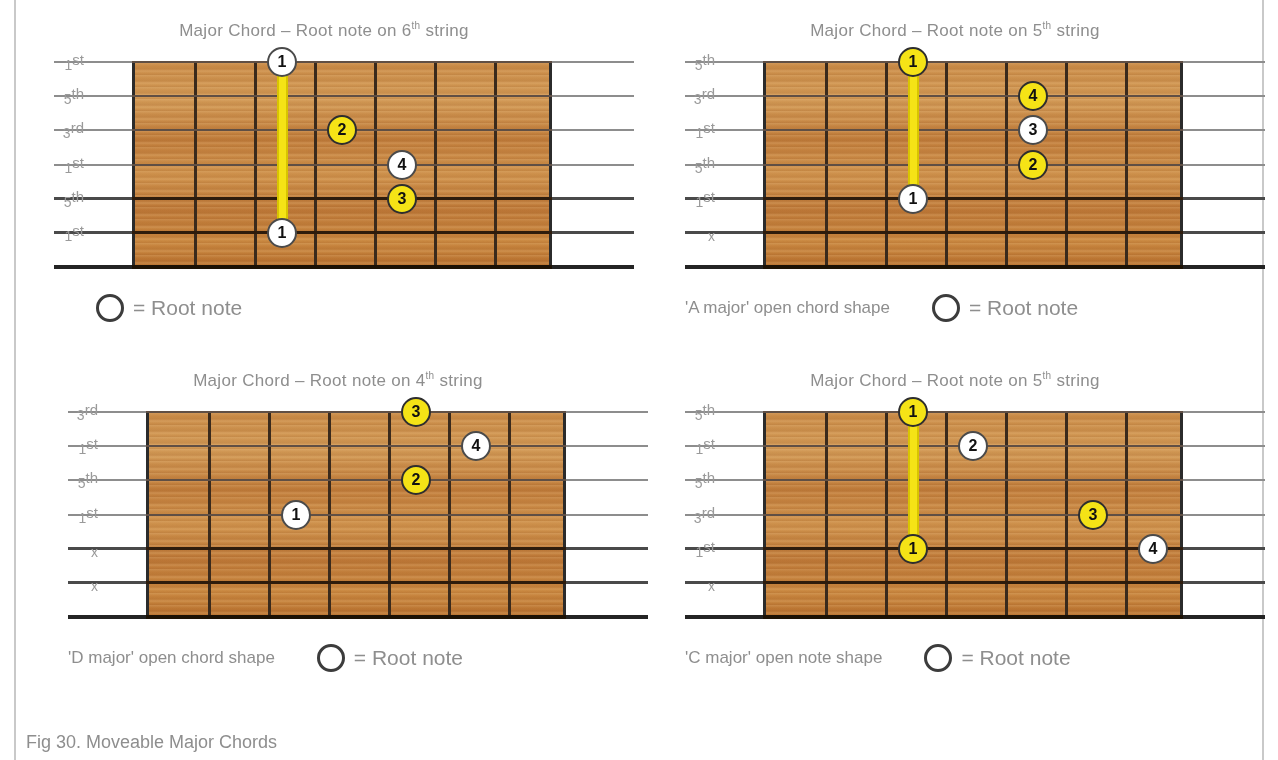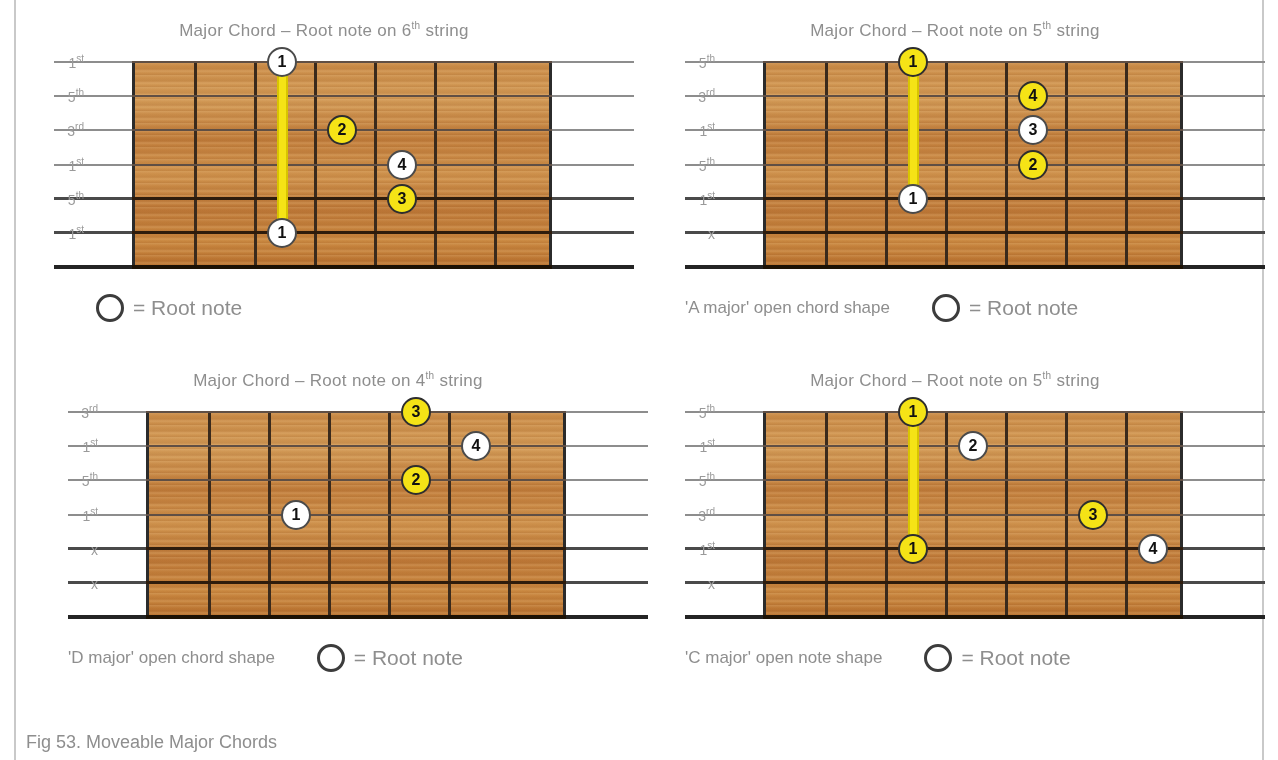--- a/index.html
+++ b/index.html
@@ -125,21 +125,21 @@
   .str-label {
     position: absolute;
     left: 0;
     width: 30px;
     text-align: right;
     font-size: 14px;
     color: #9a9a9a;
     transform: translateY(-50%);
     white-space: nowrap;
   }
-  .str-label sup { font-size: 10px; vertical-align: super; }
+  .str-label sup { font-size: 15px; vertical-align: super; }
 
   
   .dot {
     position: absolute;
     width: 30px;
     height: 30px;
     margin-left: -15px;
     margin-top: -15px;
     border-radius: 50%;
     border: 2.5px solid #2e2e2e;
@@ -397,14 +397,14 @@
         <div class="caption-row">
           <div class="shape-name">'C major' open note shape</div>
           <div class="legend">
             <div class="legend-circle"></div>
             <div class="legend-text">= Root note</div>
           </div>
         </div>
       </div>
     </div>
 
-  <div class="fig-caption">Fig 53.  Moveable  Major Chords</div>
+  <div class="fig-caption">Fig 30.  Moveable  Major Chords</div>
 </div>
 
 </body></html>

